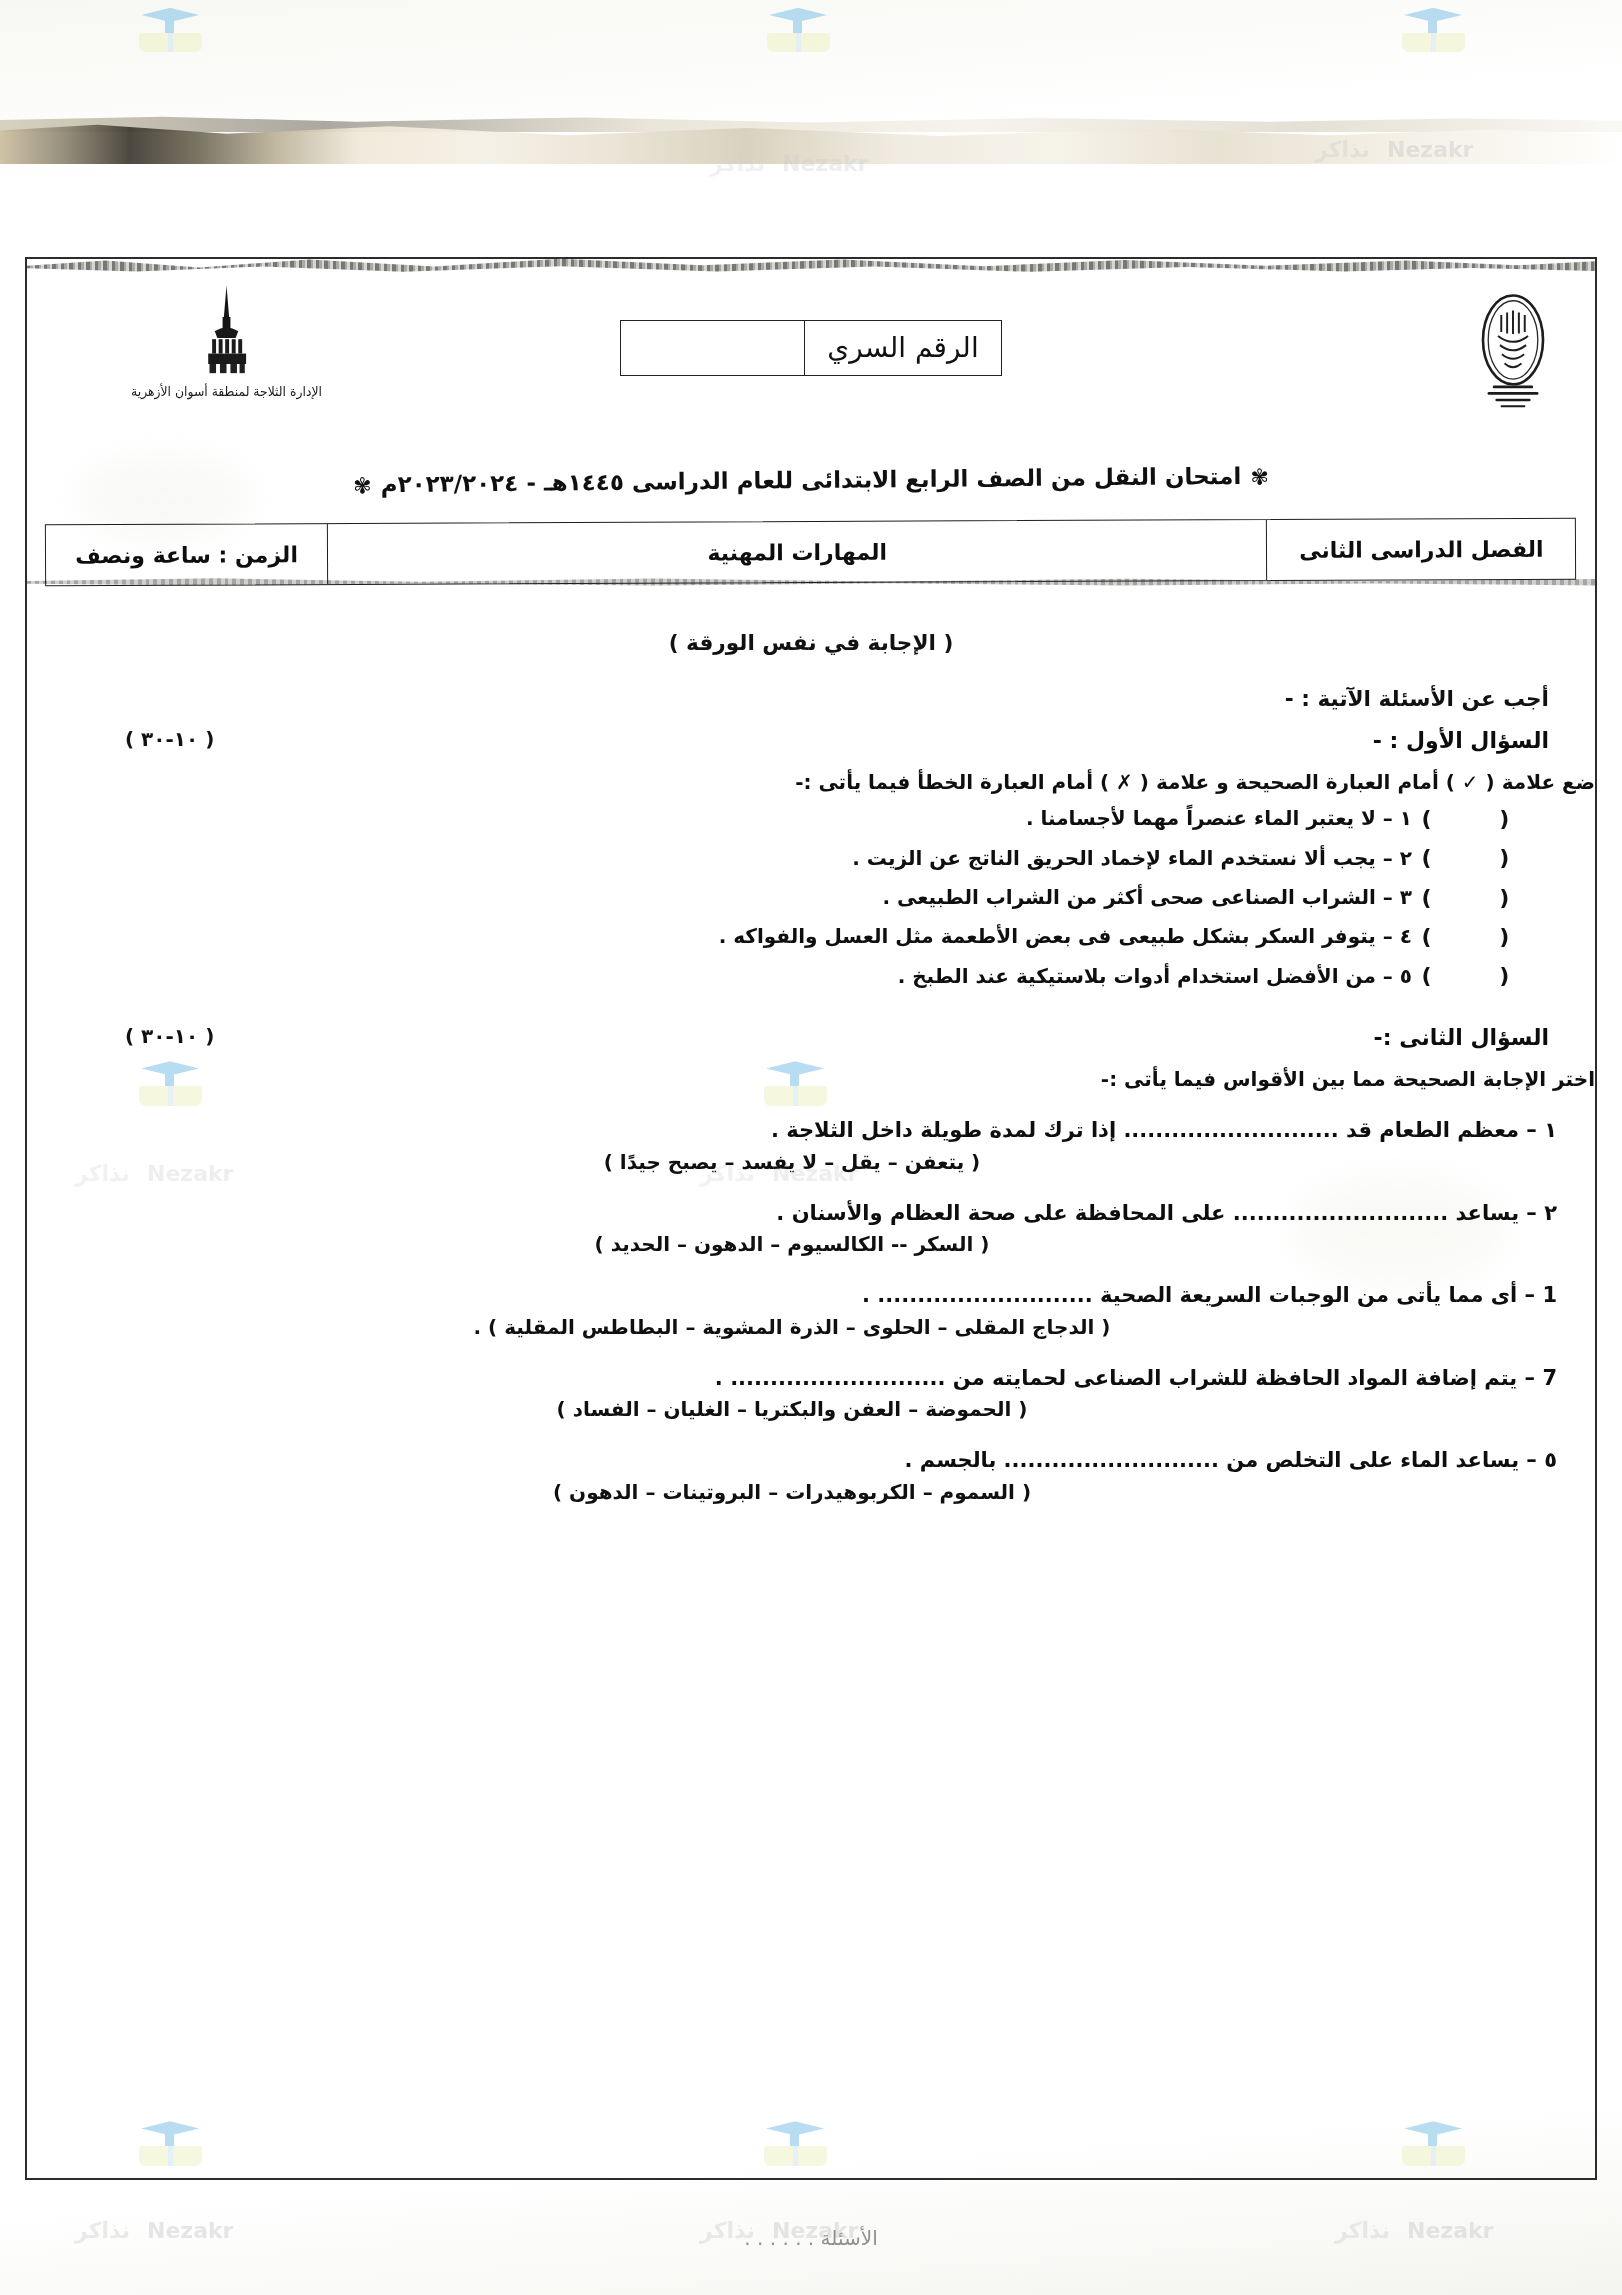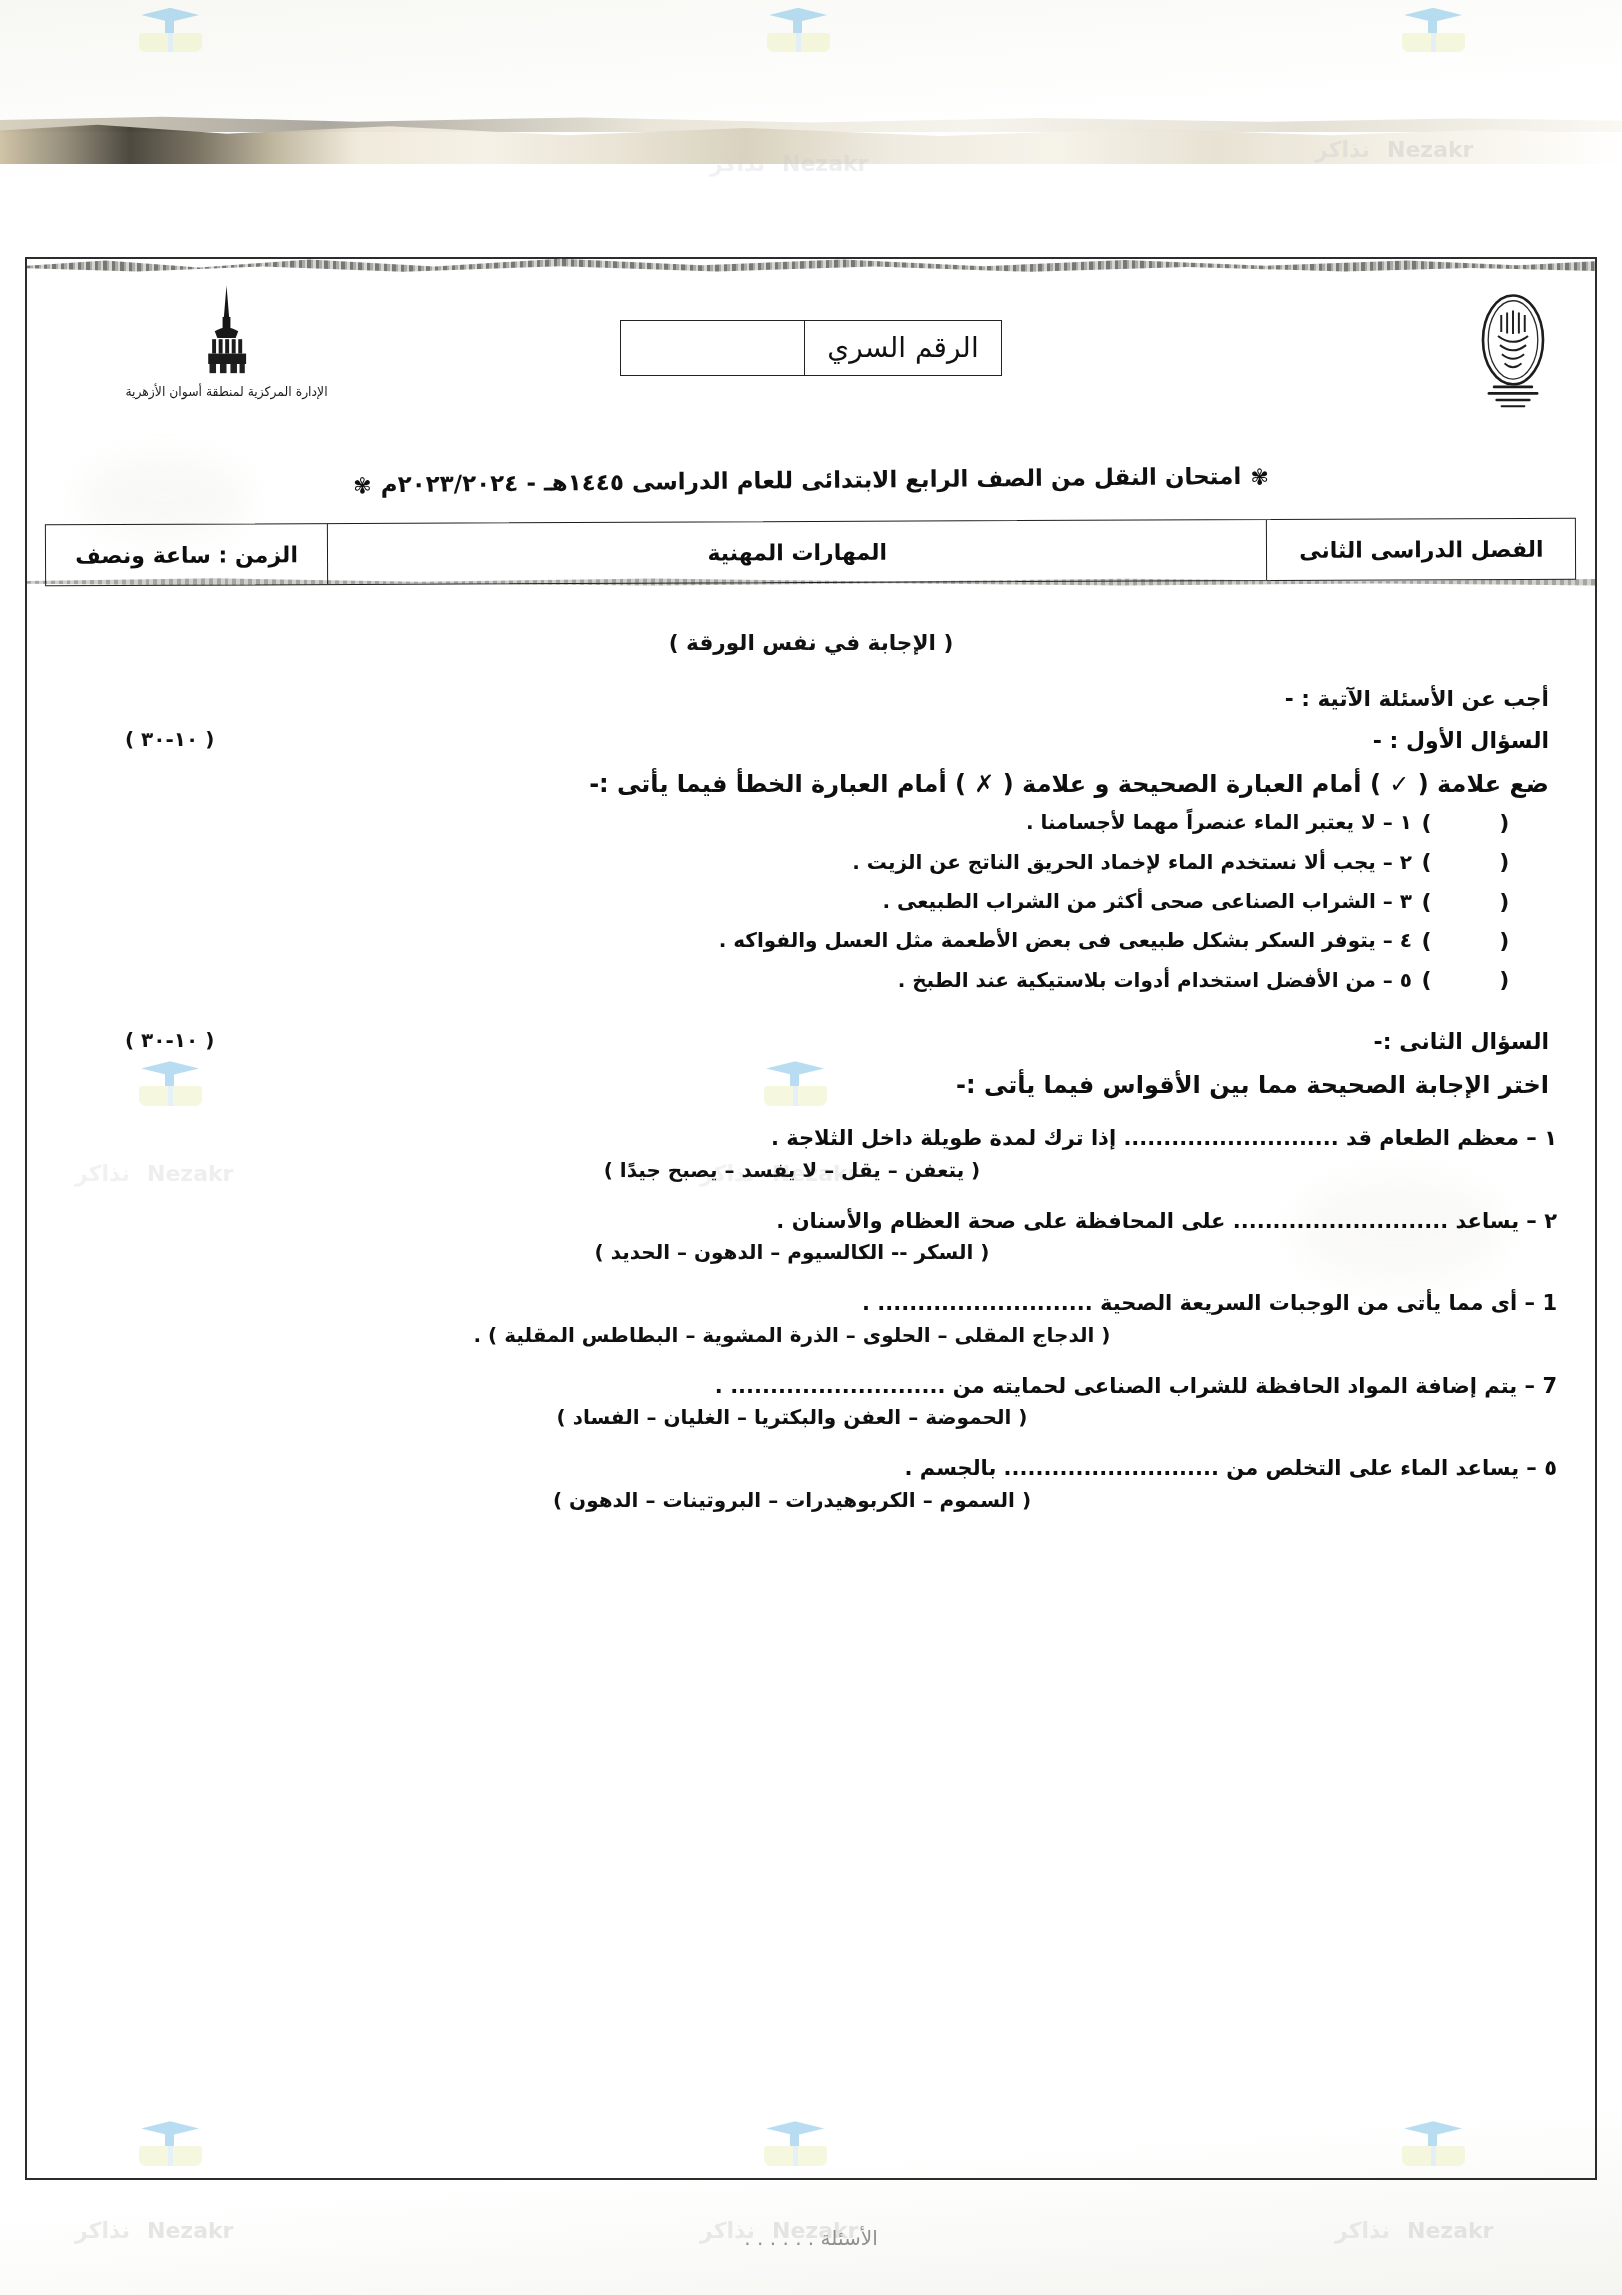--- a/index.html
+++ b/index.html
@@ -122,21 +122,21 @@
   }
   .q-head{
     margin-top:17px;padding-right:46px;font-size:22px;color:#0d0d0d;
     font-weight:bold;position:relative;
   }
   .marks{
     position:absolute;left:98px;top:-1.3px;font-size:20px;color:#111;
     font-weight:bold;letter-spacing:1.3px;
   }
   .q-instruction{
-    margin-top:17px;padding-right:46px;font-size:24px;color:#0f0f0f;
+    margin-top:17px;font-size:20px;color:#0f0f0f;
     font-weight:bold;
   }
   .tf-list{margin-top:11.8px;padding-right:46px;}
   .tf-row{
     display:flex;align-items:center;justify-content:flex-start;
     font-size:20px;color:#0f0f0f;margin-bottom:14.4px;font-weight:600;
   }
   .tf-text{flex:1;text-align:right;padding-left:39px;}
   .tf-paren{
     flex:0 0 137px;text-align:center;font-size:22px;letter-spacing:30px;
@@ -327,21 +327,21 @@
             <rect x="118" y="86" width="6" height="22"></rect>
           </g>
           <rect x="72" y="108" width="58" height="16" fill="#1a1a1a"></rect>
           <g fill="#202020">
             <rect x="74" y="124" width="10" height="14"></rect>
             <rect x="90" y="124" width="10" height="14"></rect>
             <rect x="106" y="124" width="10" height="14"></rect>
             <rect x="120" y="124" width="8" height="14"></rect>
           </g>
         </svg>
-        <div class="ministry-caption">الإدارة المركزية لمنطقة أسوان الأزهرية</div>
+        <div class="ministry-caption">الإدارة الثلاجة لمنطقة أسوان الأزهرية</div>
       </div>
 
       <div class="secret-box">
         <div class="secret-label">الرقم السري</div>
         <div class="secret-blank"></div>
       </div>
     </div>
 
     <div class="title-line">
       <span class="title-orn">✾</span><span>امتحان النقل من الصف الرابع الابتدائى للعام الدراسى ١٤٤٥هـ - ٢٠٢٣/٢٠٢٤م</span><span class="title-orn">✾</span>

